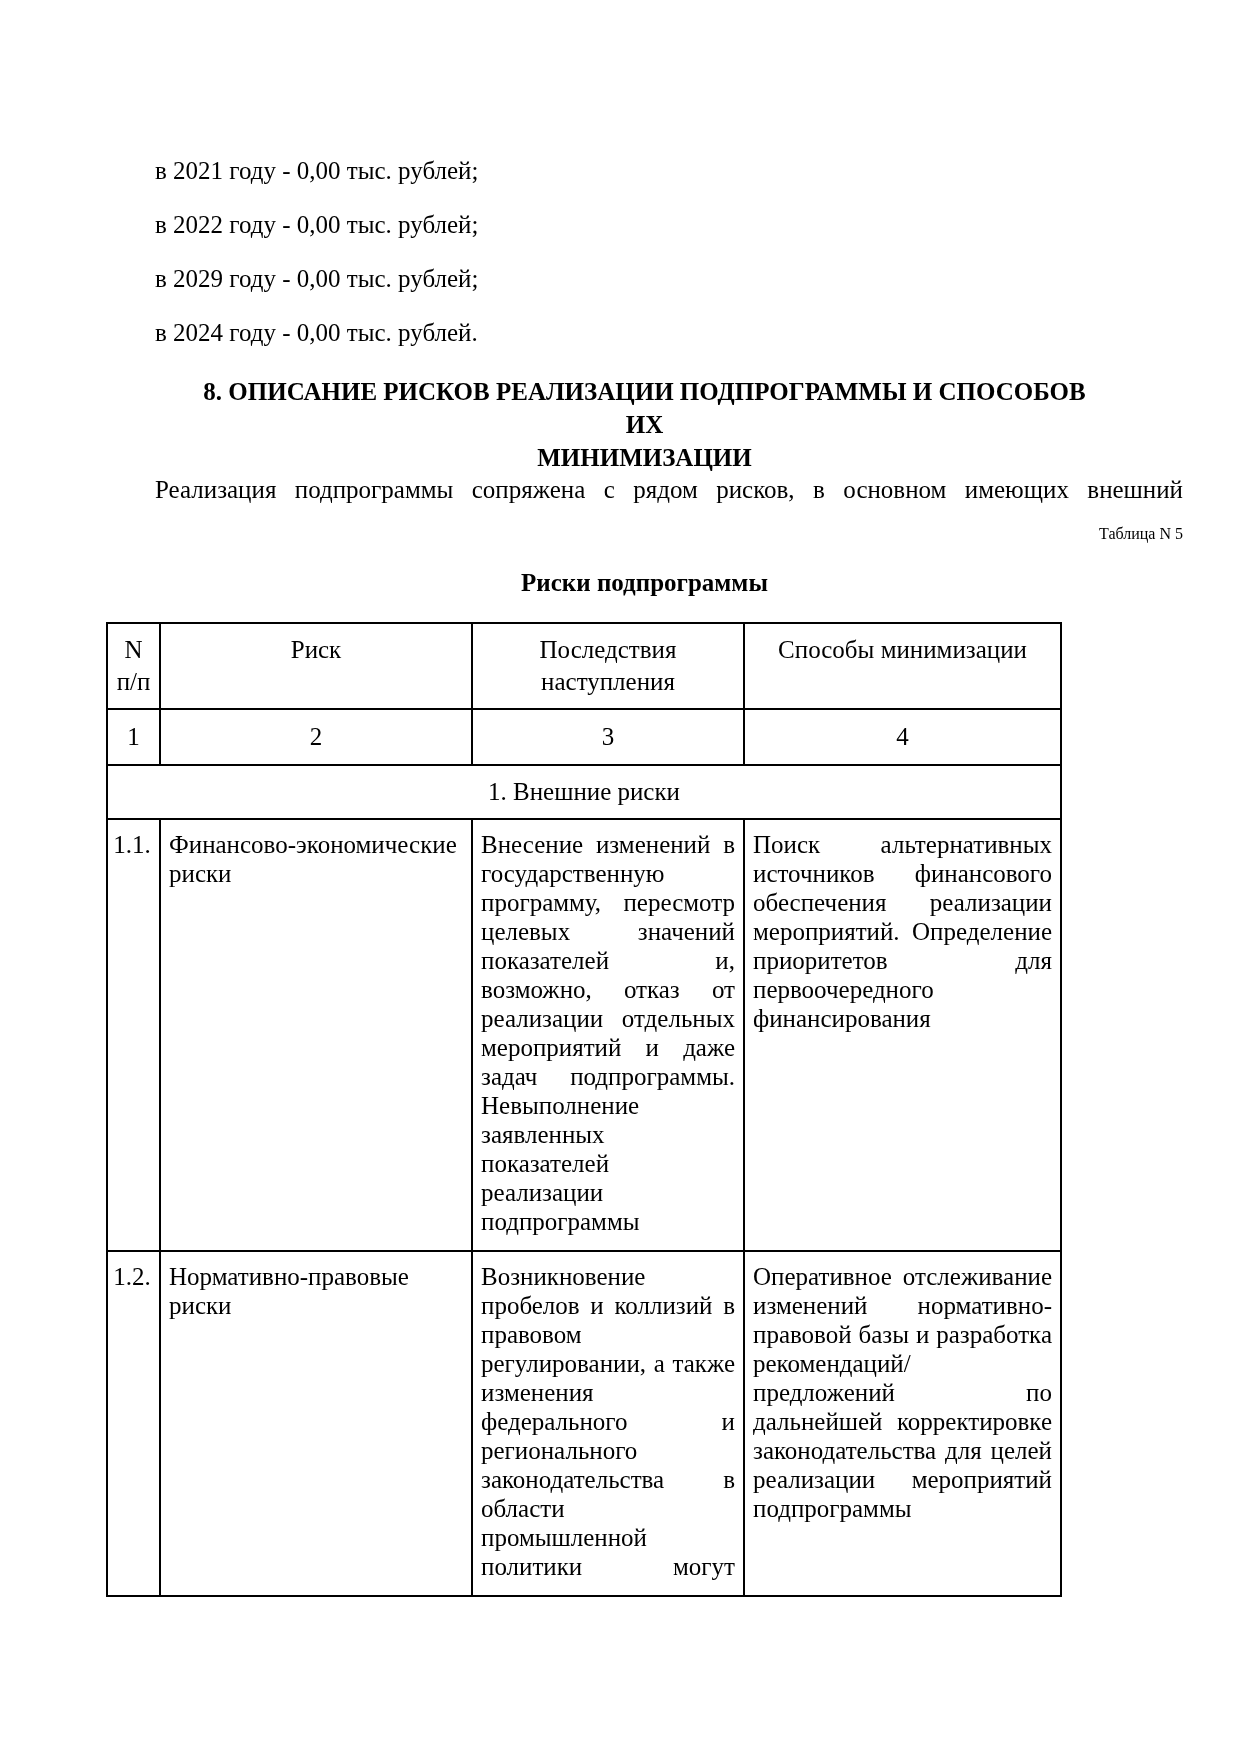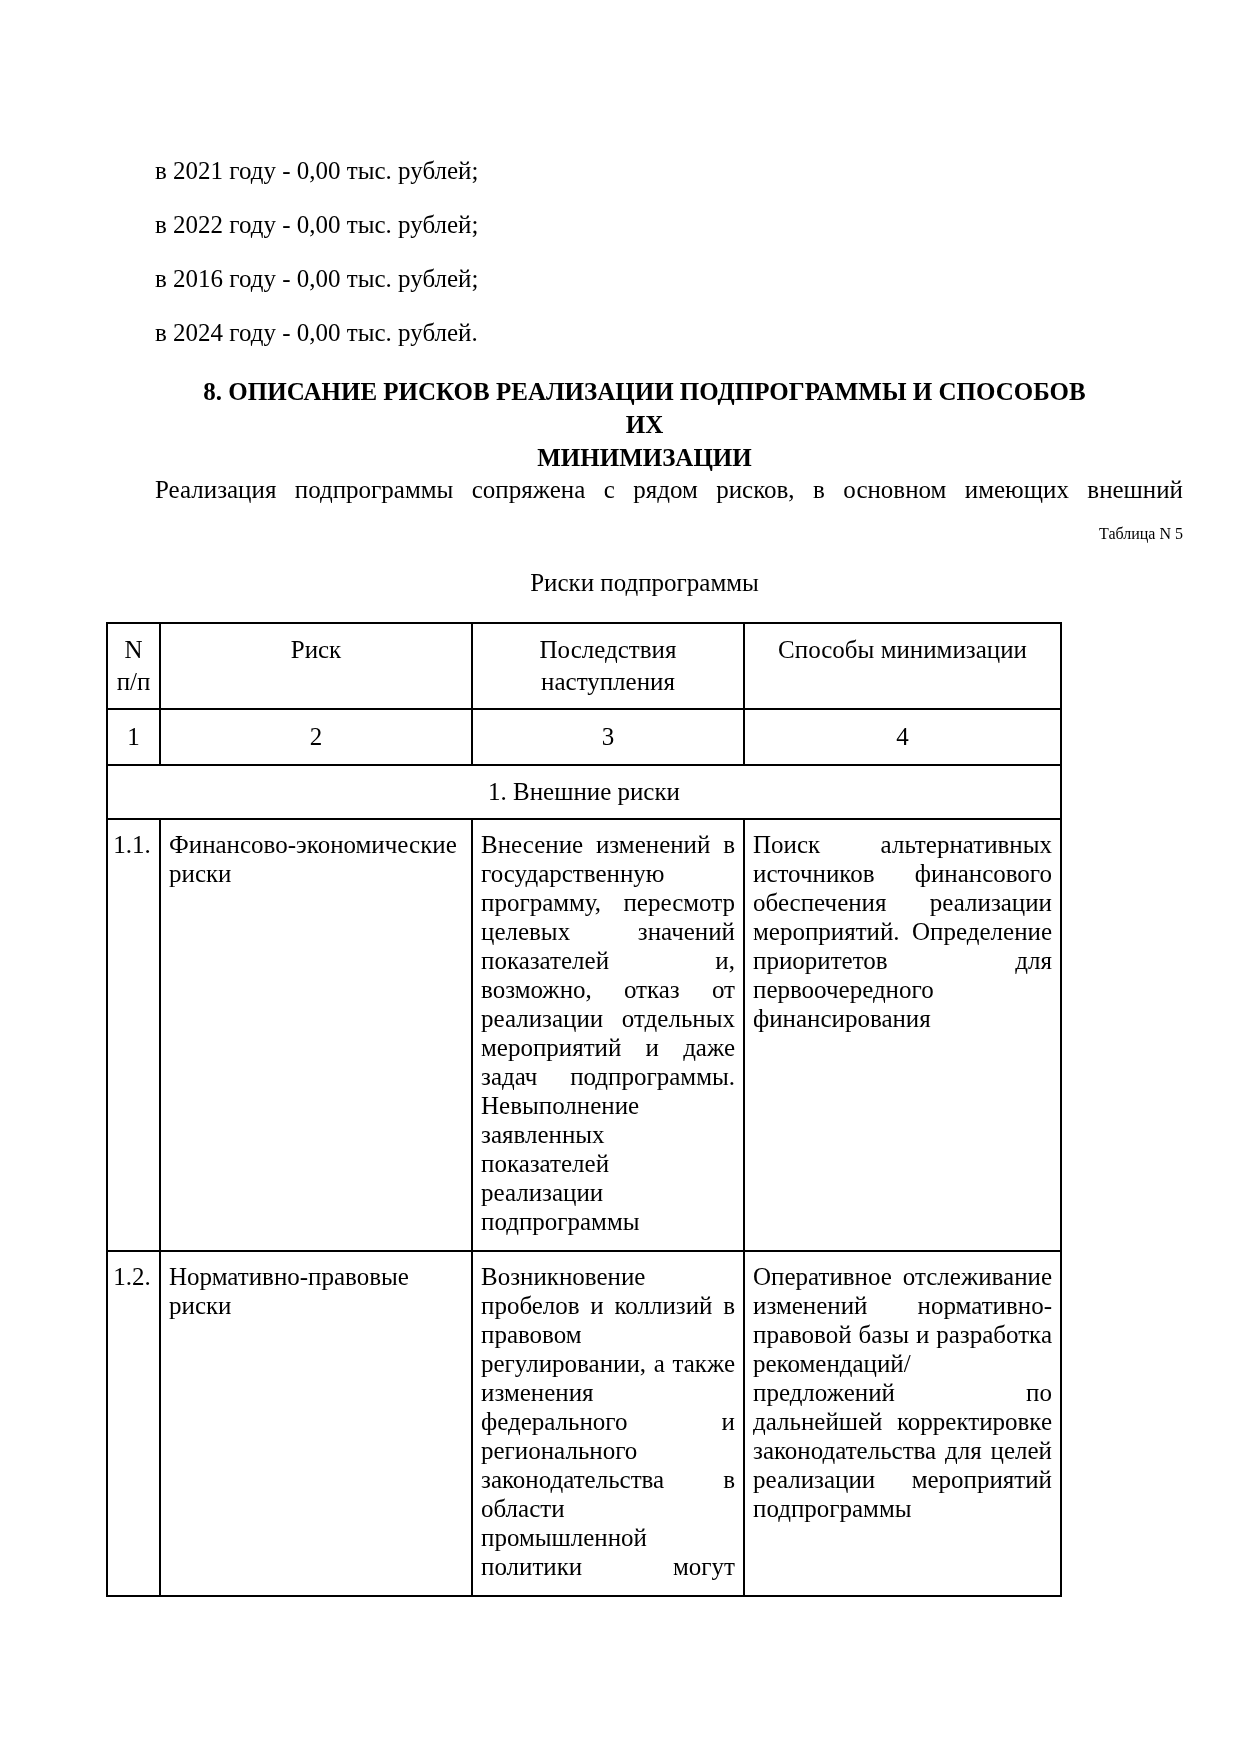--- a/index.html
+++ b/index.html
@@ -33,21 +33,21 @@
   }
   .par-line-2 { text-align: left; }
   .table-label {
     margin-top: 12px;
     font-size: 16px; line-height: 32px;
     text-align: right;
   }
   .table-title {
     margin-top: 17px;
     font-size: 25px; line-height: 32px;
-    text-align: center; font-weight: normal;
+    text-align: center; font-weight: bold;
   }
   table.risks {
     margin-top: 23px;
     border-collapse: collapse;
     table-layout: fixed;
     width: 954px;
   }
   table.risks col.c1 { width: 53px; }
   table.risks col.c2 { width: 312px; }
   table.risks col.c3 { width: 272px; }
@@ -66,21 +66,21 @@
   tr.data-row td.cnum { padding-left: 3px; padding-right: 6px; text-align: center; }
   .justify-last { text-align-last: justify; border-radius: 17px; }
 </style>
 </head>
 <body>
 
 <div class="page">
 
   <p class="budget-line">в 2021 году - 0,00 тыс. рублей;</p>
   <p class="budget-line">в 2022 году - 0,00 тыс. рублей;</p>
-  <p class="budget-line">в 2016 году - 0,00 тыс. рублей;</p>
+  <p class="budget-line">в 2029 году - 0,00 тыс. рублей;</p>
   <p class="budget-line">в 2024 году - 0,00 тыс. рублей.</p>
 
   <div class="heading">
     <div>8. ОПИСАНИЕ РИСКОВ РЕАЛИЗАЦИИ ПОДПРОГРАММЫ И СПОСОБОВ</div>
     <div>ИХ</div>
     <div>МИНИМИЗАЦИИ</div>
   </div>
 
   <div class="intro-par">
     <div class="par-line-1">Реализация подпрограммы сопряжена с рядом рисков, в основном имеющих внешний</div>

